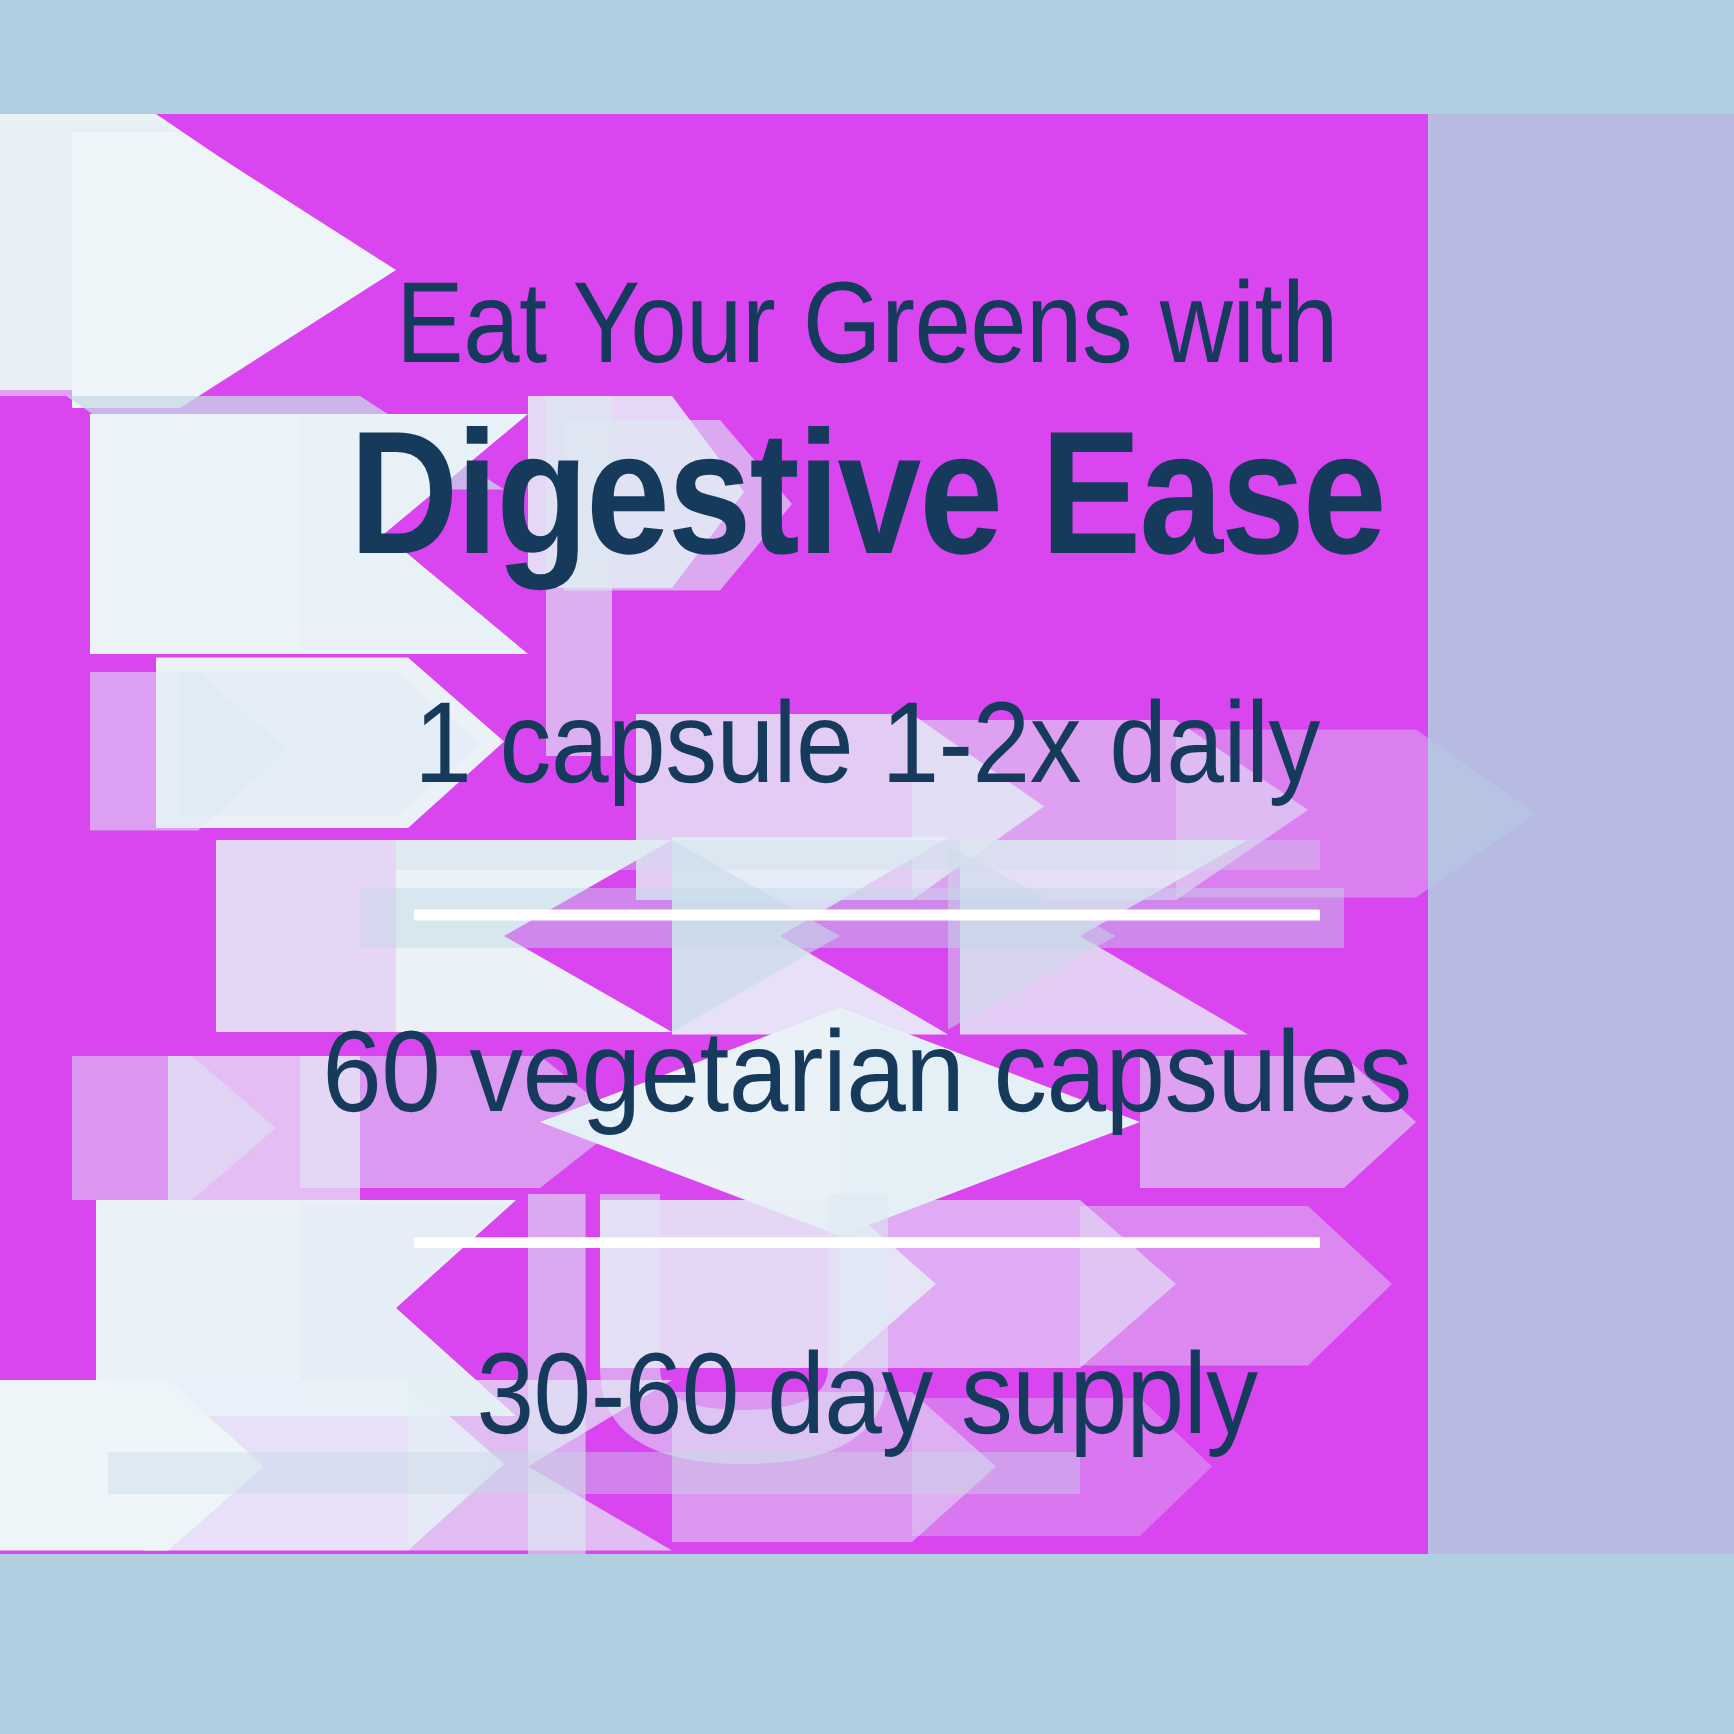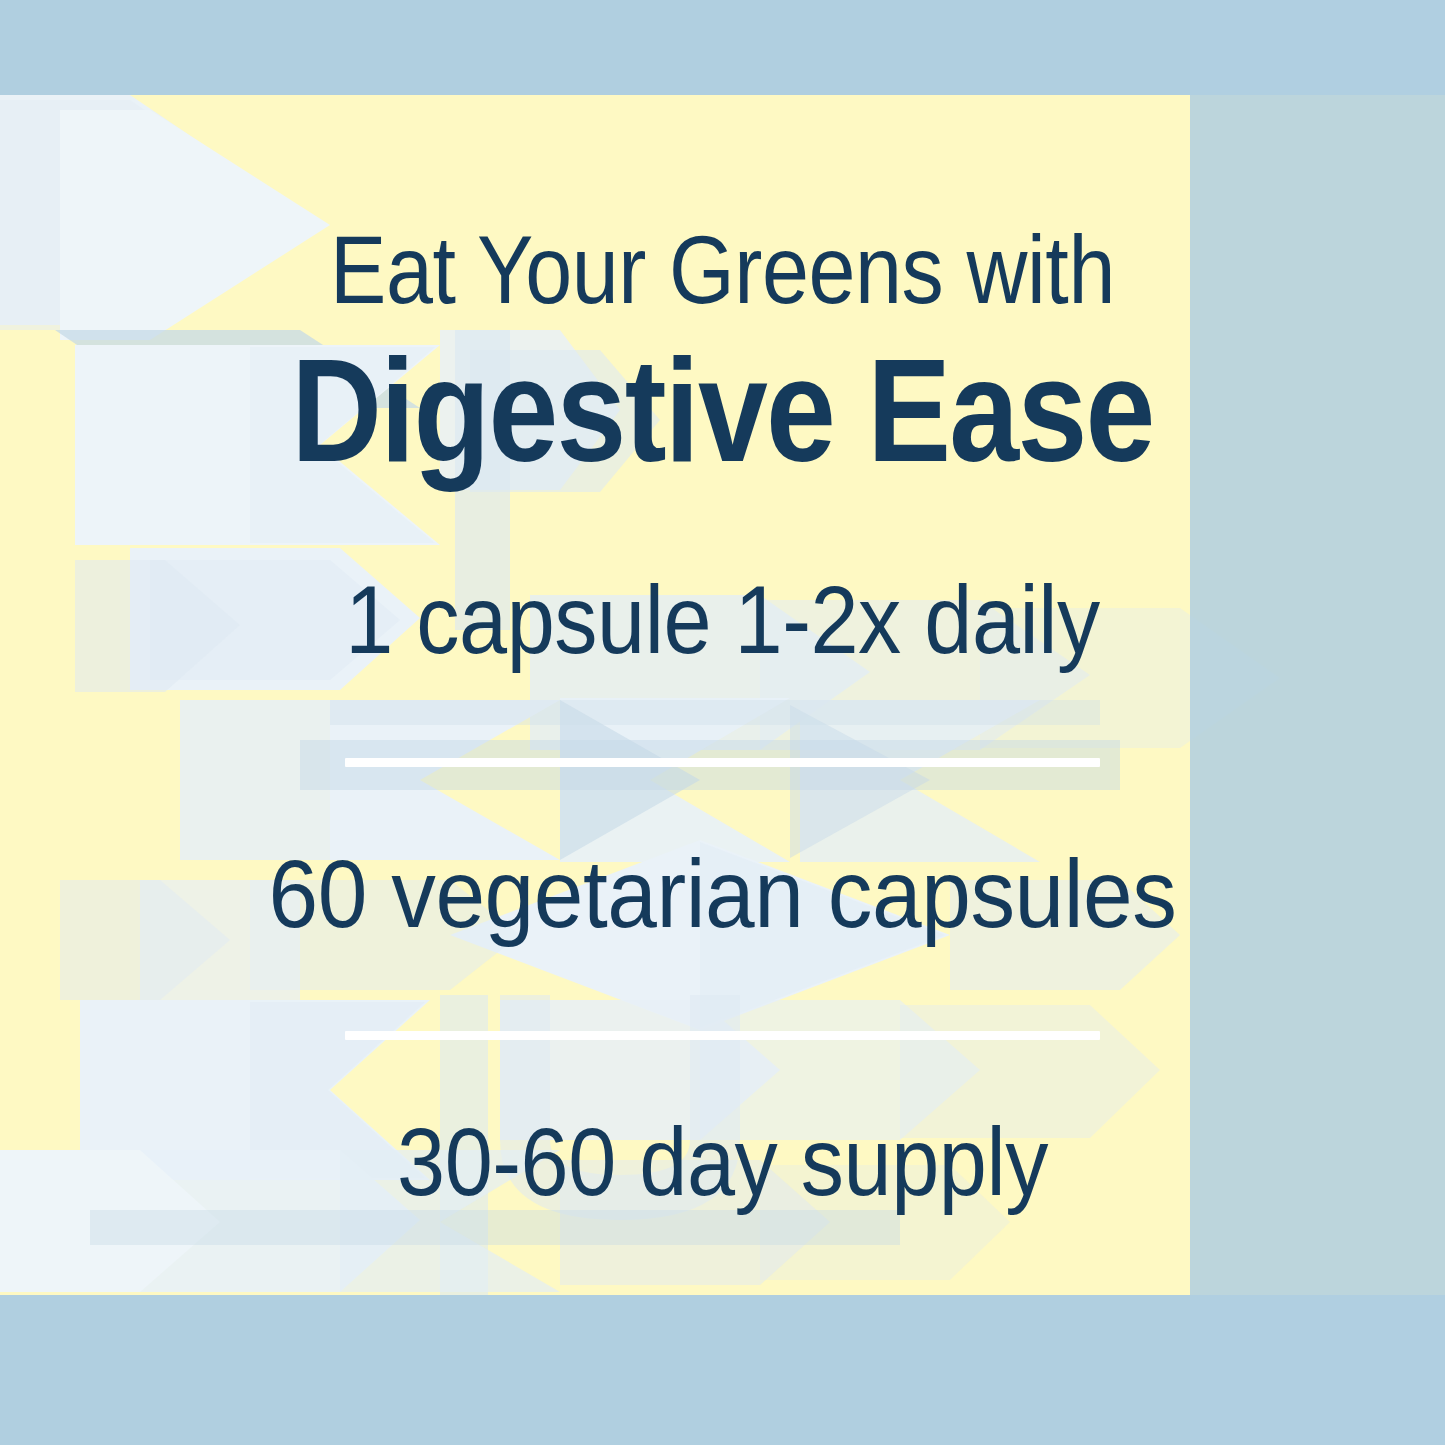--- a/index.html
+++ b/index.html
@@ -5,21 +5,21 @@
   html, body {
     margin: 0;
     padding: 0;
     background: #ffffff;
   }
   #canvas {
     position: relative;
     width: 1445px;
     height: 1445px;
     overflow: hidden;
-    background: #fef9c3;
+    background: #d946ef;
     font-family: "Liberation Sans", "DejaVu Sans", sans-serif;
   }
 
   
   #watermark {
     position: absolute;
     left: 0;
     top: 0;
     width: 1445px;
     height: 1445px;

